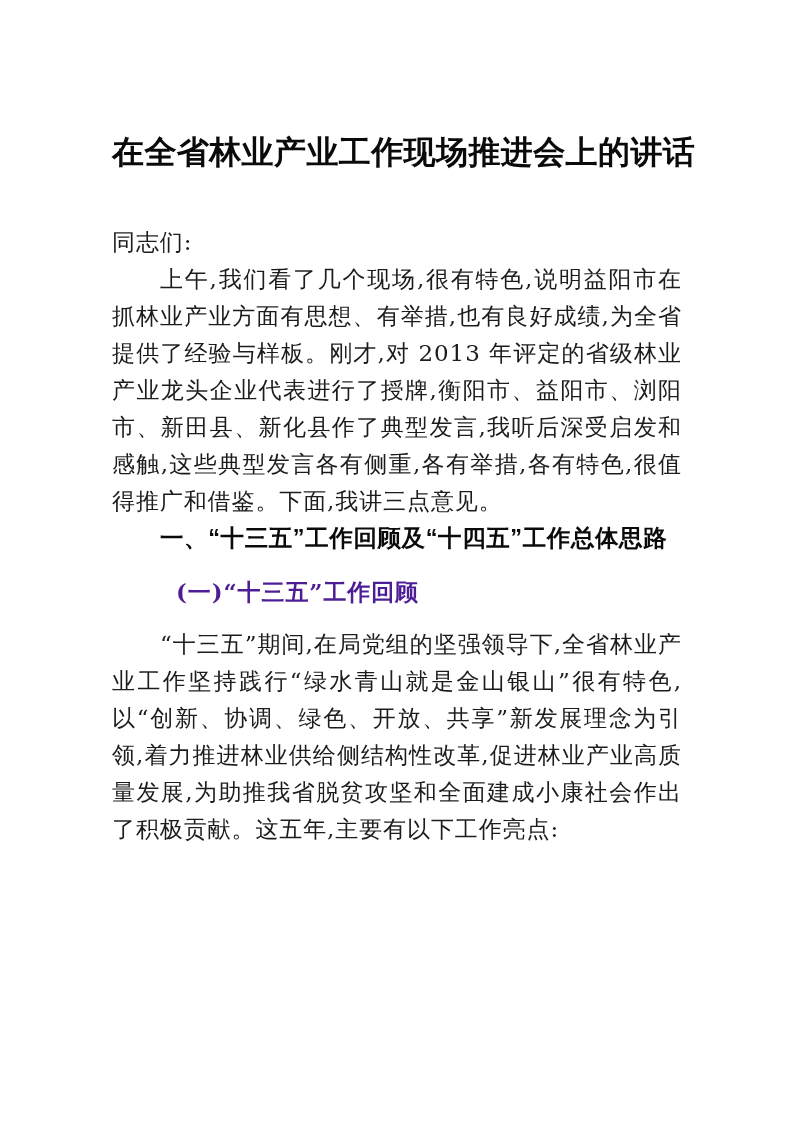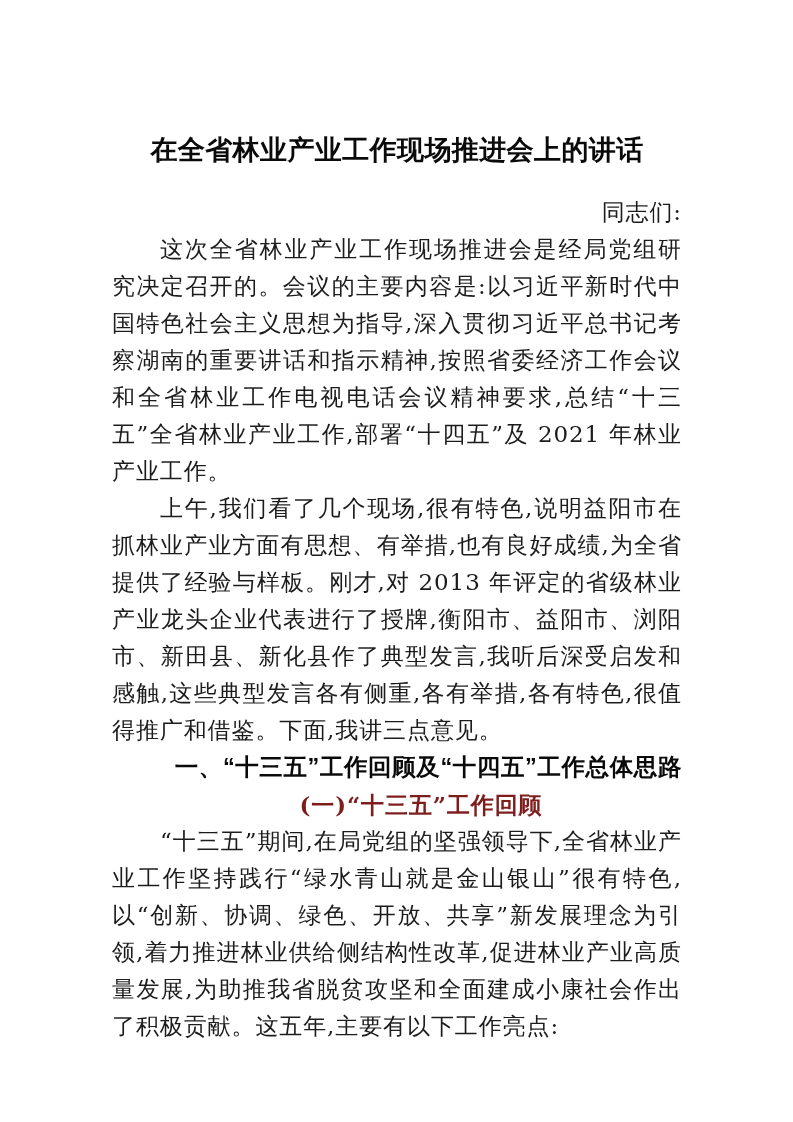--- a/index.html
+++ b/index.html
@@ -20,28 +20,28 @@
 
   .content {
     position: absolute;
     left: 112px;
     top: 132px;
     width: 570px;
   }
 
   
   .doc-title {
-    font-family: Liberation Mono, monospace;
+    font-family: Liberation Serif, serif;
     font-weight: bold;
-    font-size: 27px;
+    font-size: 32px;
     line-height: 40px;
     color: #0a0a0a;
     text-align: center;
     letter-spacing: 0.4px;
-    margin: 0 0 22px 0;
+    margin: 0 0 52px 0;
     white-space: nowrap;
   }
 
   
   .para {
     font-family: "DejaVu Serif", "Liberation Serif", serif;
     font-size: 23px;
     line-height: 37px;
     color: #1c1c1c;
     margin: 0;
@@ -51,61 +51,58 @@
     text-indent: 0;
     font-weight: 400;
   }
 
   .para.indent {
     text-indent: 48px;
   }
 
   
   .para.noflush {
-    text-align: right;
+    text-align: left;
   }
 
   
   .sec-heading {
     font-family: "Liberation Sans", "DejaVu Sans", sans-serif;
     font-weight: bold;
     font-size: 23.5px;
     line-height: 37px;
     color: #0a0a0a;
     margin: 0;
     text-indent: 48px;
     letter-spacing: 0.6px;
     white-space: nowrap;
-    text-align: right;
   }
 
   
   .sub-heading {
     font-family: "DejaVu Serif", "Liberation Serif", serif;
     font-size: 23px;
     line-height: 37px;
-    color: #7f1d1d;
-    margin: 0;
+    color: #4c1d95;
+    margin: 16px;
     text-indent: 48px;
     letter-spacing: 0.9px;
     white-space: nowrap;
-    text-align: center;
   }
 </style>
 </head>
 <body>
 
 <div class="page">
   <div class="content">
 
     <h1 class="doc-title">在全省林业产业工作现场推进会上的讲话</h1>
 
     <p class="para noflush">同志们:</p>
 
-    <p class="para indent">这次全省林业产业工作现场推进会是经局党组研究决定召开的。会议的主要内容是:以习近平新时代中国特色社会主义思想为指导,深入贯彻习近平总书记考察湖南的重要讲话和指示精神,按照省委经济工作会议和全省林业工作电视电话会议精神要求,总结“十三五”全省林业产业工作,部署“十四五”及 2021 年林业产业工作。</p>
 
     <p class="para indent">上午,我们看了几个现场,很有特色,说明益阳市在抓林业产业方面有思想、有举措,也有良好成绩,为全省提供了经验与样板。刚才,对 2013 年评定的省级林业产业龙头企业代表进行了授牌,衡阳市、益阳市、浏阳市、新田县、新化县作了典型发言,我听后深受启发和感触,这些典型发言各有侧重,各有举措,各有特色,很值得推广和借鉴。下面,我讲三点意见。</p>
 
     <h2 class="sec-heading">一、“十三五”工作回顾及“十四五”工作总体思路</h2>
 
     <h3 class="sub-heading">(一)“十三五”工作回顾</h3>
 
     <p class="para indent">“十三五”期间,在局党组的坚强领导下,全省林业产业工作坚持践行“绿水青山就是金山银山”很有特色,以“创新、协调、绿色、开放、共享”新发展理念为引领,着力推进林业供给侧结构性改革,促进林业产业高质量发展,为助推我省脱贫攻坚和全面建成小康社会作出了积极贡献。这五年,主要有以下工作亮点:</p>
 
   </div>

